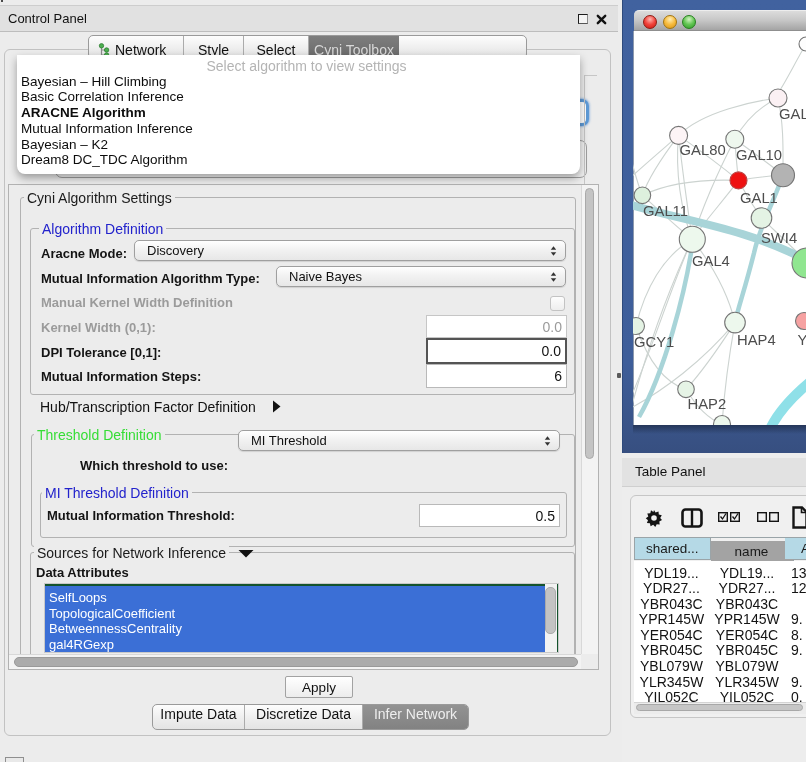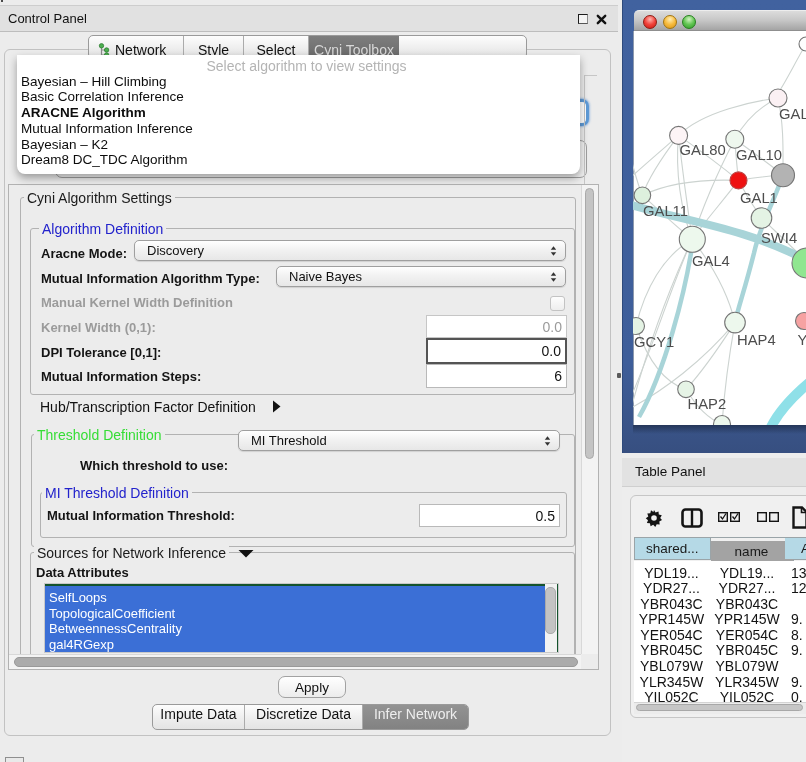--- a/index.html
+++ b/index.html
@@ -111,21 +111,21 @@
   <div style="position:absolute;left:4px;top:6px;font-size:13px;color:#fff;line-height:15.6px;white-space:nowrap">SelfLoops<br>TopologicalCoefficient<br>BetweennessCentrality<br>gal4RGexp</div>
   <div style="position:absolute;right:1px;top:0;width:12px;height:69px;background:#f2f2f2"></div>
   <div style="position:absolute;right:2.5px;top:3px;width:9px;height:45px;background:#c3c3c3;border:1px solid #aaa;border-radius:5px"></div>
 </div>
 
 <div class="abs" style="left:581px;top:185px;width:17px;height:469px;background:#f3f3f3;border-left:1px solid #d8d8d8;box-sizing:border-box"></div>
 <div class="abs" style="left:585px;top:188px;width:8.5px;height:271px;background:#c4c4c4;border:1px solid #a9a9a9;border-radius:5px;box-sizing:border-box"></div>
 <div class="abs" style="left:9px;top:654px;width:572px;height:15px;background:#f3f3f3;border-top:1px solid #d8d8d8;box-sizing:border-box"></div>
 <div class="abs" style="left:14px;top:657px;width:564px;height:10px;background:#ababab;border:1px solid #999;border-radius:5px;box-sizing:border-box"></div>
 
-<div class="abs" style="left:278px;top:676px;width:66px;height:20px;border:1px solid #a2a2a2;border-radius:7px;background:linear-gradient(#ffffff,#ececec);display:flex;align-items:center;justify-content:center;font-size:13.5px;color:#111">Apply</div>
+<div class="abs" style="left:285px;top:676px;width:66px;height:20px;border:1px solid #a2a2a2;border-radius:2px;background:linear-gradient(#ffffff,#ececec);display:flex;align-items:center;justify-content:center;font-size:13.5px;color:#111">Apply</div>
 
 <div class="tabbar" style="left:152px;top:704px;width:315px;height:24px;padding-bottom:0">
   <div class="tab" style="width:92px;padding-bottom:7px">Impute Data</div>
   <div class="tab" style="width:118px;padding-bottom:7px">Discretize Data</div>
   <div class="tab tabsel2" style="width:105px;padding-bottom:7px">Infer Network</div>
 </div>
 
 <div class="abs" style="left:5px;top:757px;width:19px;height:12px;border:1.5px solid #8f8f8f;background:#e9e9e9;box-sizing:border-box"></div>
 
 <div class="abs" style="left:617px;top:373px;width:4px;height:5px;background:#5a5a5a;border-radius:1px"></div>

